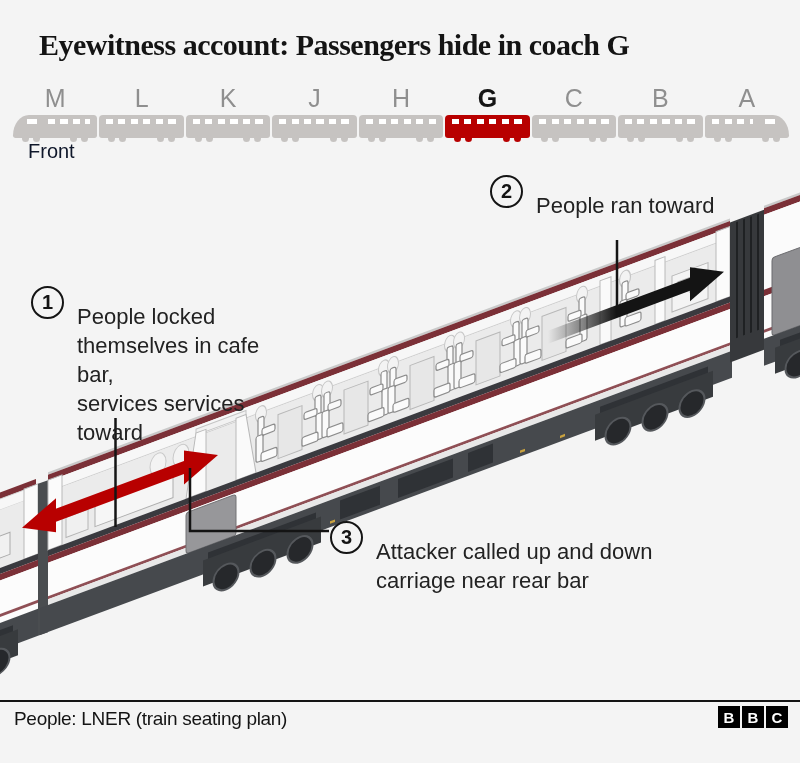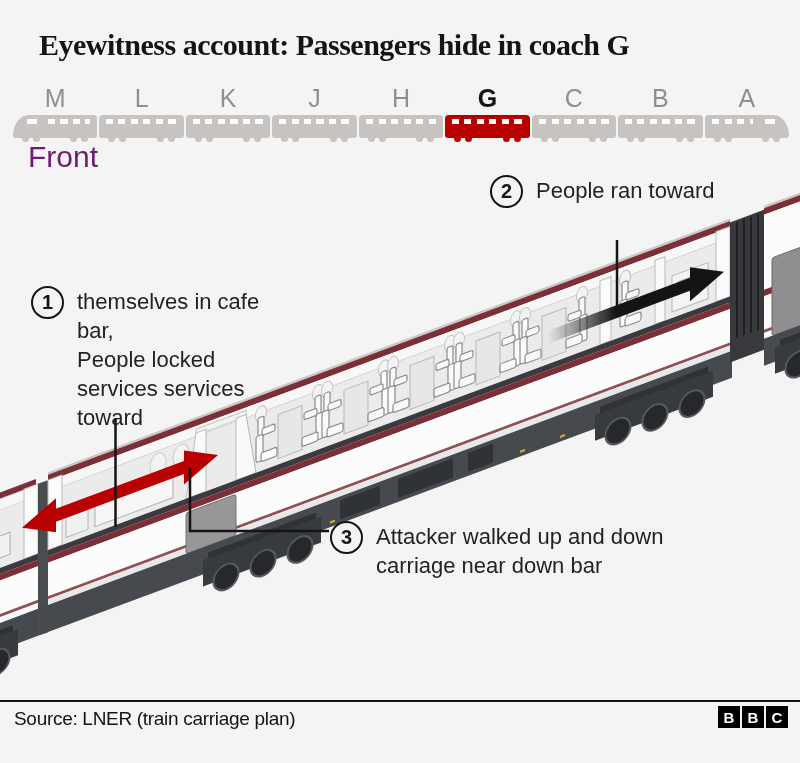--- a/index.html
+++ b/index.html
@@ -39,31 +39,31 @@
   .coach.front .nose-dash{left:16%;}
   .coach.rear .nose-dash{right:16%;}
   .wg{position:absolute;bottom:-4px;width:18px;height:7px;}
   .wg.l{left:9px}.wg.r{right:9px}
   .wg::before,.wg::after{
     content:"";position:absolute;bottom:0;width:7px;height:7px;
     border-radius:50%;background:#c6c3c1;
   }
   .wg::before{left:0}.wg::after{right:0}
   .coach.hl .wg::before,.coach.hl .wg::after{background:#b80000;}
-  #front-label{position:absolute;left:28px;top:140px;font-size:30px;color:#701a75;}
+  #front-label{position:absolute;left:28px;top:140px;font-size:20px;color:#0f172a;}
   
   #train-svg{position:absolute;left:0;top:0;}
   
   .ann{position:absolute;display:flex;align-items:flex-start;color:#222;}
   .ann .num{
     flex:0 0 auto;width:33px;height:33px;border:2.5px solid #141414;border-radius:50%;
     display:flex;align-items:center;justify-content:center;
     font-size:20px;font-weight:600;color:#141414;background:#f4f4f4;box-sizing:border-box;
   }
-  .ann .txt{margin-left:13px;font-size:22px;line-height:29px;margin-top:1px;}
+  .ann .txt{margin-left:13px;font-size:22px;line-height:29px;margin-top:16px;}
   .ann .txt span{display:block;}
   #ann1{left:31px;top:286px;width:270px;}
   #ann2{left:490px;top:175px;width:260px;}
   #ann3{left:330px;top:521px;width:390px;}
   
   #divider{position:absolute;left:0;right:0;top:700px;border-top:2px solid #141414;}
   #source{position:absolute;left:14px;top:708px;font-size:19px;color:#141414;letter-spacing:-0.3px;}
   #bbc{position:absolute;right:12px;top:706px;display:flex;}
   #bbc .sq{
     width:22px;height:22px;background:#000;color:#fff;margin-left:2px;
@@ -308,41 +308,41 @@
     <g stroke="#141414" stroke-width="2.5" fill="none">
       <path d="M115.5,418 V527"></path>
       <path d="M617,240 V313"></path>
       <path d="M190,468 V531 H329"></path>
     </g>
   </svg>
 
   <div class="ann" id="ann1">
     <div class="num">1</div>
     <div class="txt">
+      <span>People locked</span>
       <span>themselves in cafe bar,</span>
-      <span>People locked</span>
       <span>services services</span>
       <span>toward</span>
     </div>
   </div>
   <div class="ann" id="ann2">
     <div class="num">2</div>
     <div class="txt">
       <span>People ran toward</span>
     </div>
   </div>
   <div class="ann" id="ann3">
     <div class="num">3</div>
     <div class="txt">
-      <span>Attacker walked up and down</span>
-      <span>carriage near down bar</span>
+      <span>Attacker called up and down</span>
+      <span>carriage near rear bar</span>
     </div>
   </div>
 
   <div id="divider"></div>
-  <div id="source">Source: LNER (train carriage plan)</div>
+  <div id="source">People: LNER (train seating plan)</div>
   <div id="bbc">
     <div class="sq">B</div>
     <div class="sq">B</div>
     <div class="sq">C</div>
   </div>
 
 </div>
 
 </body></html>

